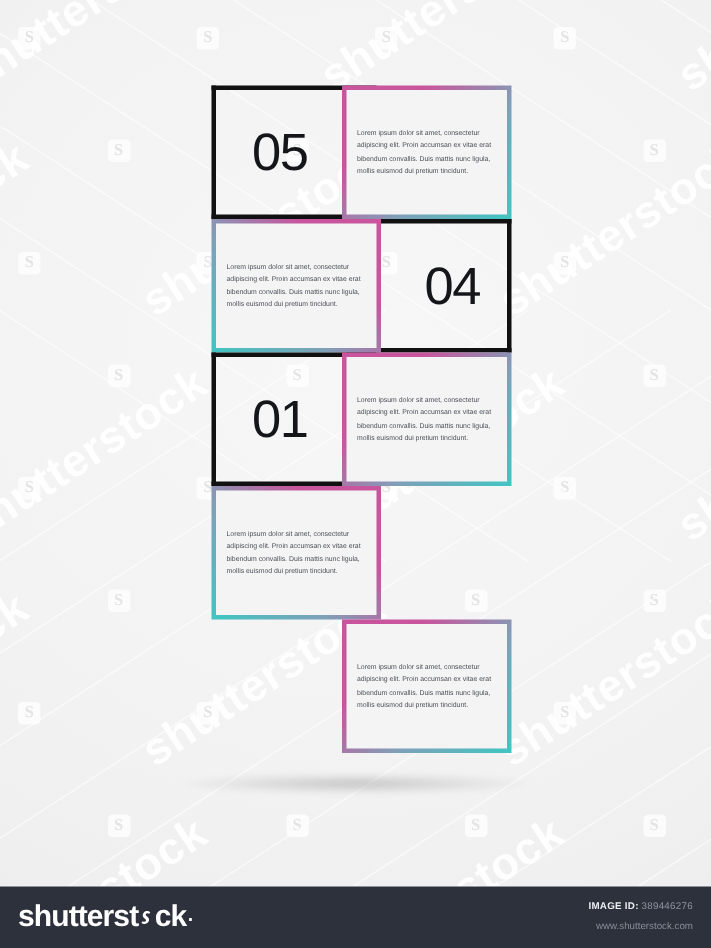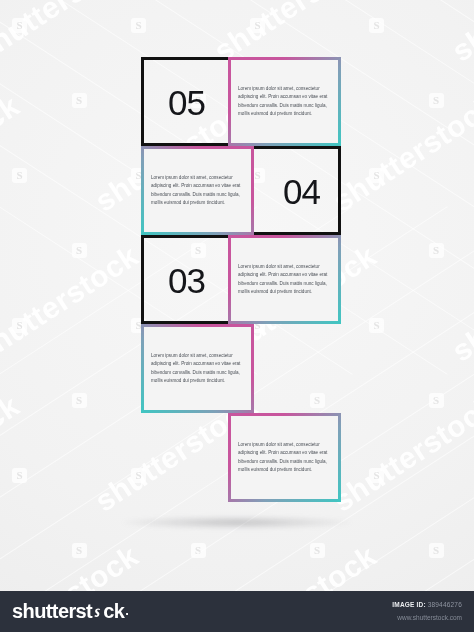--- a/index.html
+++ b/index.html
@@ -292,21 +292,21 @@
       </div>
       <div class="text-frame">
         <div class="text-inner">
           <p class="body-copy">Lorem ipsum dolor sit amet, consectetur adipiscing elit. Proin accumsan ex vitae erat bibendum convallis. Duis mattis nunc ligula, mollis euismod dui pretium tincidunt.</p>
         </div>
       </div>
     </div>
 
     <div class="row text-right" style="top:178px;">
       <div class="num-frame">
-        <span class="numeral">03</span>
+        <span class="numeral">01</span>
       </div>
       <div class="text-frame">
         <div class="text-inner">
           <p class="body-copy">Lorem ipsum dolor sit amet, consectetur adipiscing elit. Proin accumsan ex vitae erat bibendum convallis. Duis mattis nunc ligula, mollis euismod dui pretium tincidunt.</p>
         </div>
       </div>
     </div>
 
     <div class="row text-left" style="top:267px;">
       <div class="text-frame">

